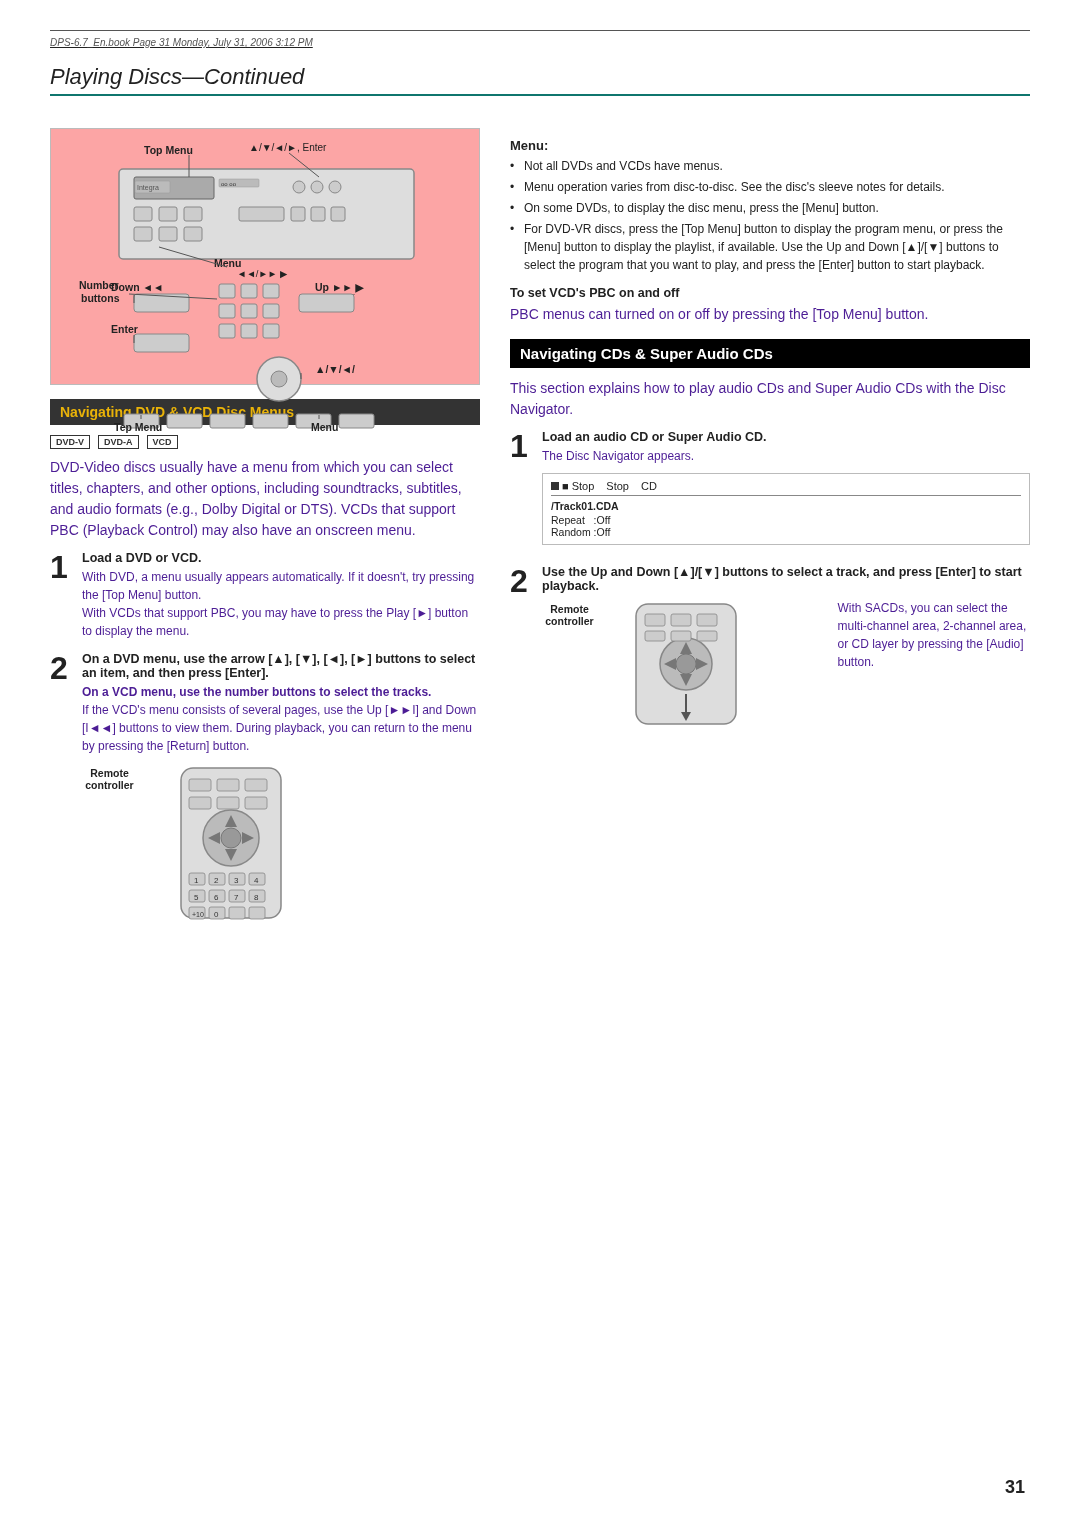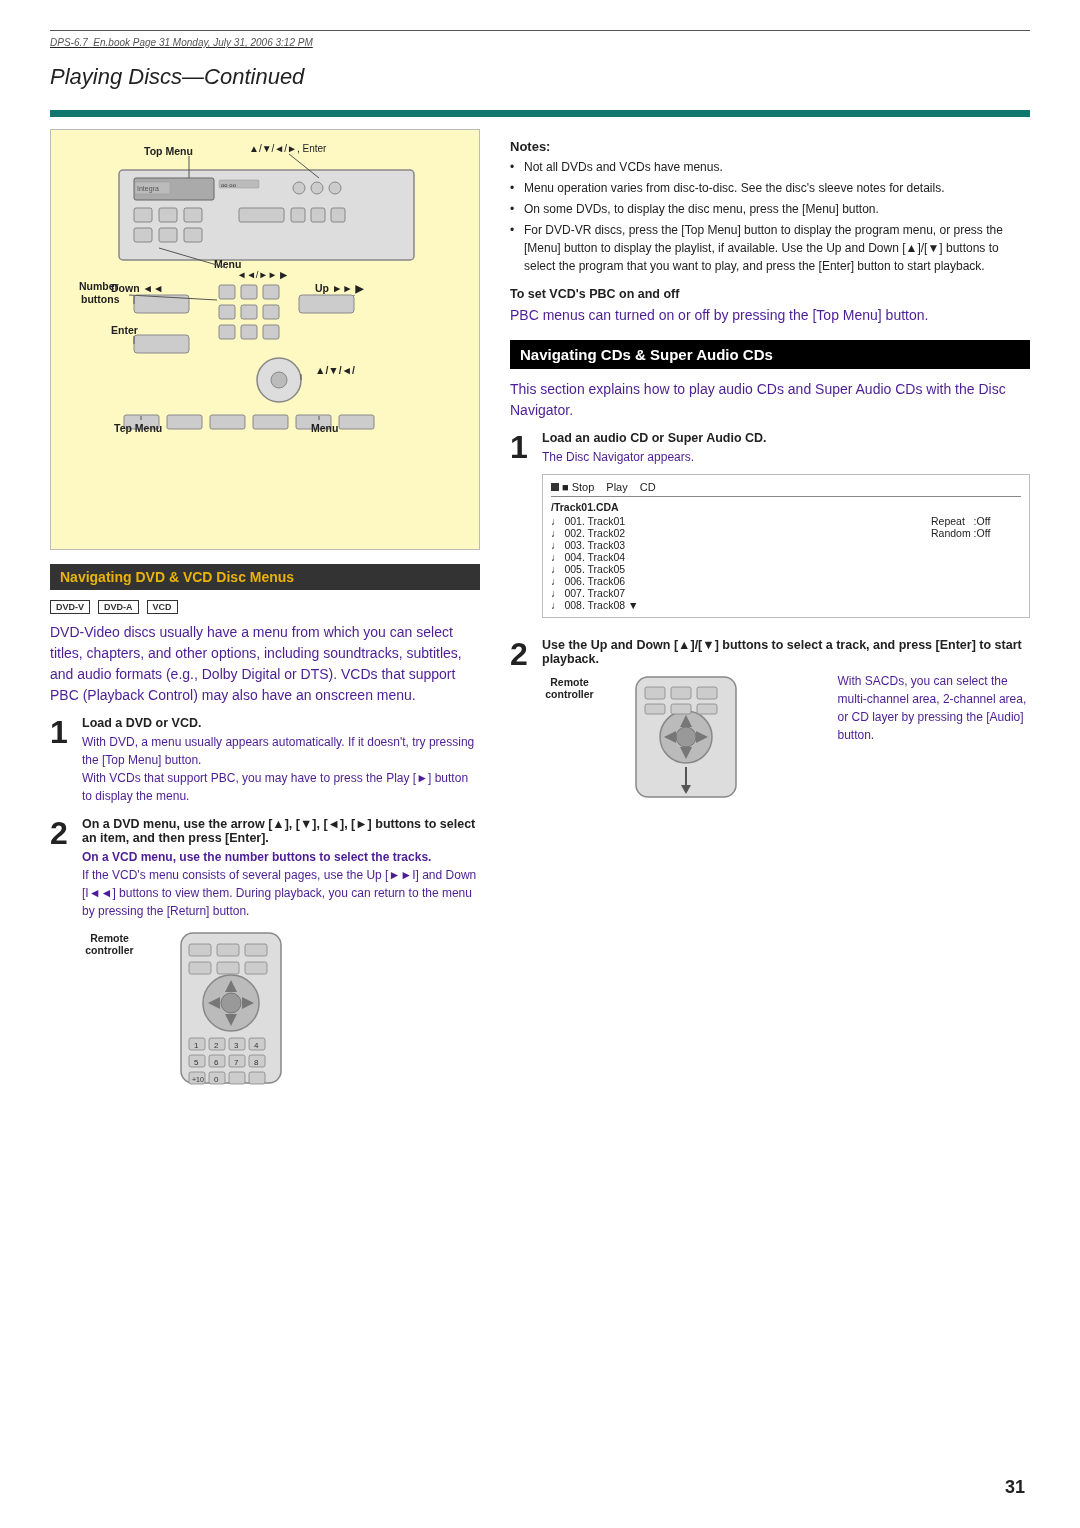--- a/index.html
+++ b/index.html
@@ -43,23 +43,23 @@
     .file-info {
       font-size: 10px;
       color: #555;
       font-style: italic;
     }
 
     
     .page-title {
       font-size: 22px;
       font-weight: bold;
-      margin-bottom: 12px;
-      border-bottom: 7px solid #0f766e;
-      padding-bottom: 20px;
+      margin-bottom: 32px;
+      border-bottom: 2px solid #0f766e;
+      padding-bottom: 4px;
     }
     .page-title span {
       font-weight: normal;
       font-style: italic;
     }
 
     
     .two-col {
       display: flex;
       gap: 30px;
@@ -68,25 +68,25 @@
       width: 430px;
       flex-shrink: 0;
     }
     .right-col {
       flex: 1;
     }
 
     
     .device-diagram {
       border: 1px solid #bbb;
-      background: #fef9c3;
+      background: #fca5a5;
       margin-bottom: 14px;
       padding: 10px 8px 8px 8px;
       position: relative;
-      height: 421px;
+      height: 257px;
     }
 
     
     .section-header {
       background: #333;
       color: #eab308;
       font-weight: bold;
       font-size: 14px;
       padding: 5px 10px;
       margin-bottom: 10px;
@@ -473,21 +473,21 @@
             </div>
           </div>
         </div>
       </div>
 
     </div>
 
     <div class="right-col">
 
       <div class="notes-section">
-        <div class="notes-title">Notes:</div>
+        <div class="notes-title">Menu:</div>
         <ul class="notes-list">
           <li>Not all DVDs and VCDs have menus.</li>
           <li>Menu operation varies from disc-to-disc. See the disc's sleeve notes for details.</li>
           <li>On some DVDs, to display the disc menu, press the [Menu] button.</li>
           <li>For DVD-VR discs, press the [Top Menu] button to display the program menu, or press the [Menu] button to display the playlist, if available. Use the Up and Down [▲]/[▼] buttons to select the program that you want to play, and press the [Enter] button to start playback.</li>
         </ul>
       </div>
 
       <div class="subsection-title">To set VCD's PBC on and off</div>
       <p class="body-text">PBC menus can turned on or off by pressing the [Top Menu] button.</p>
@@ -505,36 +505,26 @@
           <div class="step-body">
             <span>The Disc Navigator appears.</span>
           </div>
 
           <div class="disc-nav-box">
             <div class="disc-nav-header">
               <div class="disc-nav-stop">
                 <span class="stop-square"></span>
                 <span>■ Stop</span>
               </div>
-              <span>Play</span>
+              <span>Stop</span>
               <span>CD</span>
             </div>
             <div class="disc-nav-tracks">
               <div class="folder bold">/Track01.CDA</div>
               <div class="track-row">
-                <div class="track-left">
-                  <div>♩ 001. Track01</div>
-                  <div>♩ 002. Track02</div>
-                  <div>♩ 003. Track03</div>
-                  <div>♩ 004. Track04</div>
-                  <div>♩ 005. Track05</div>
-                  <div>♩ 006. Track06</div>
-                  <div>♩ 007. Track07</div>
-                  <div>♩ 008. Track08 ▼</div>
-                </div>
                 <div class="track-right">
                   <div>Repeat &nbsp; :Off</div>
                   <div>Random :Off</div>
                 </div>
               </div>
             </div>
           </div>
         </div>
       </div>
 

